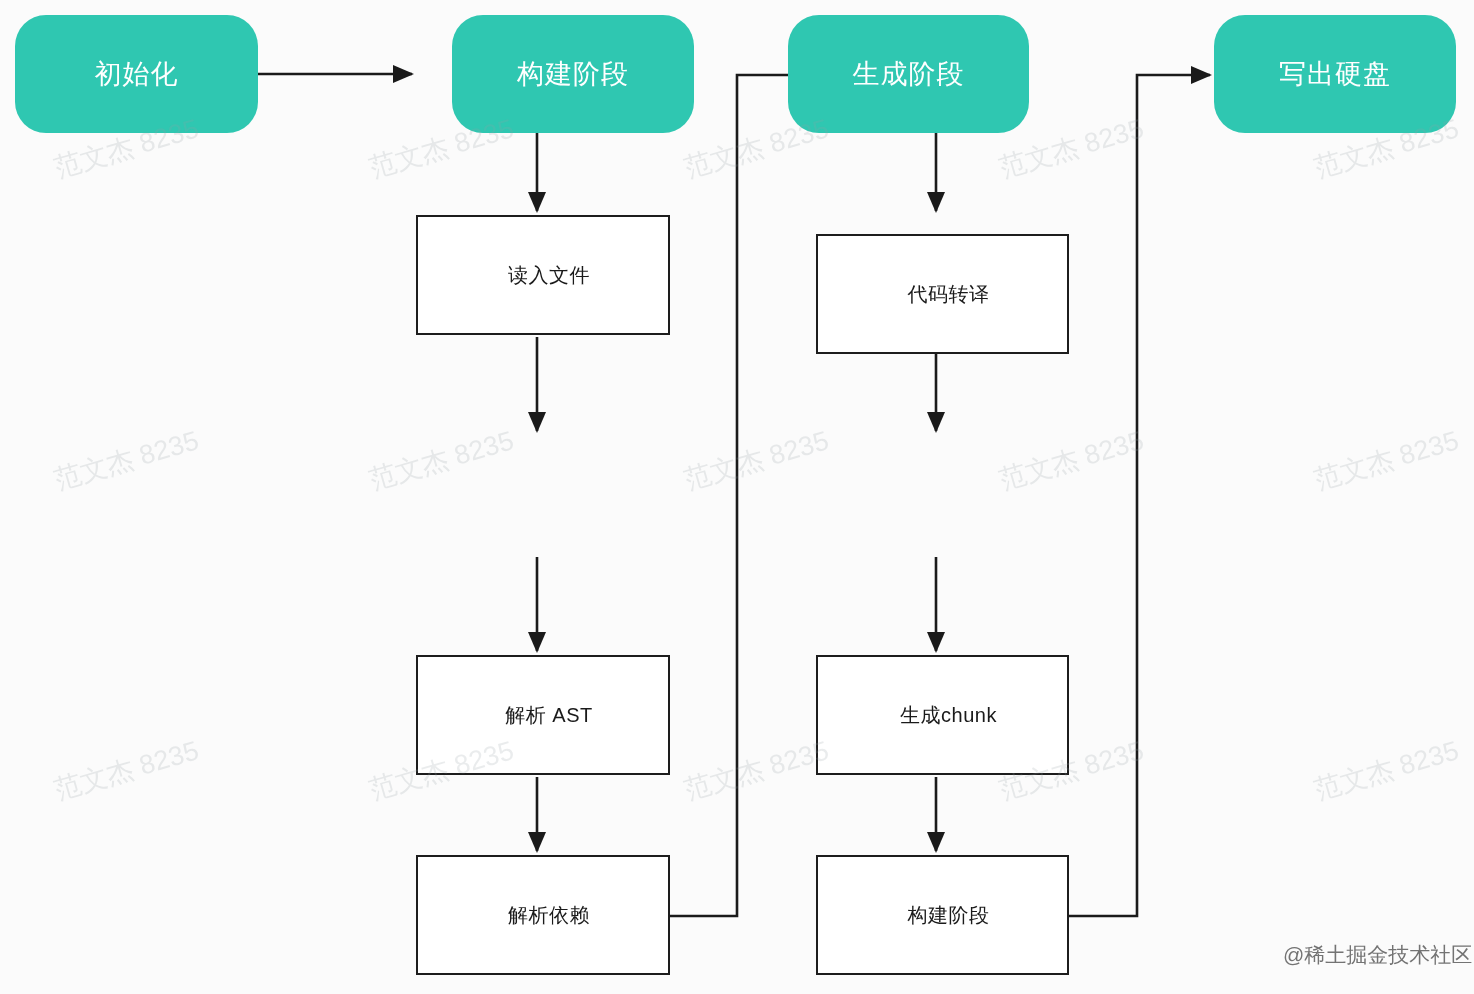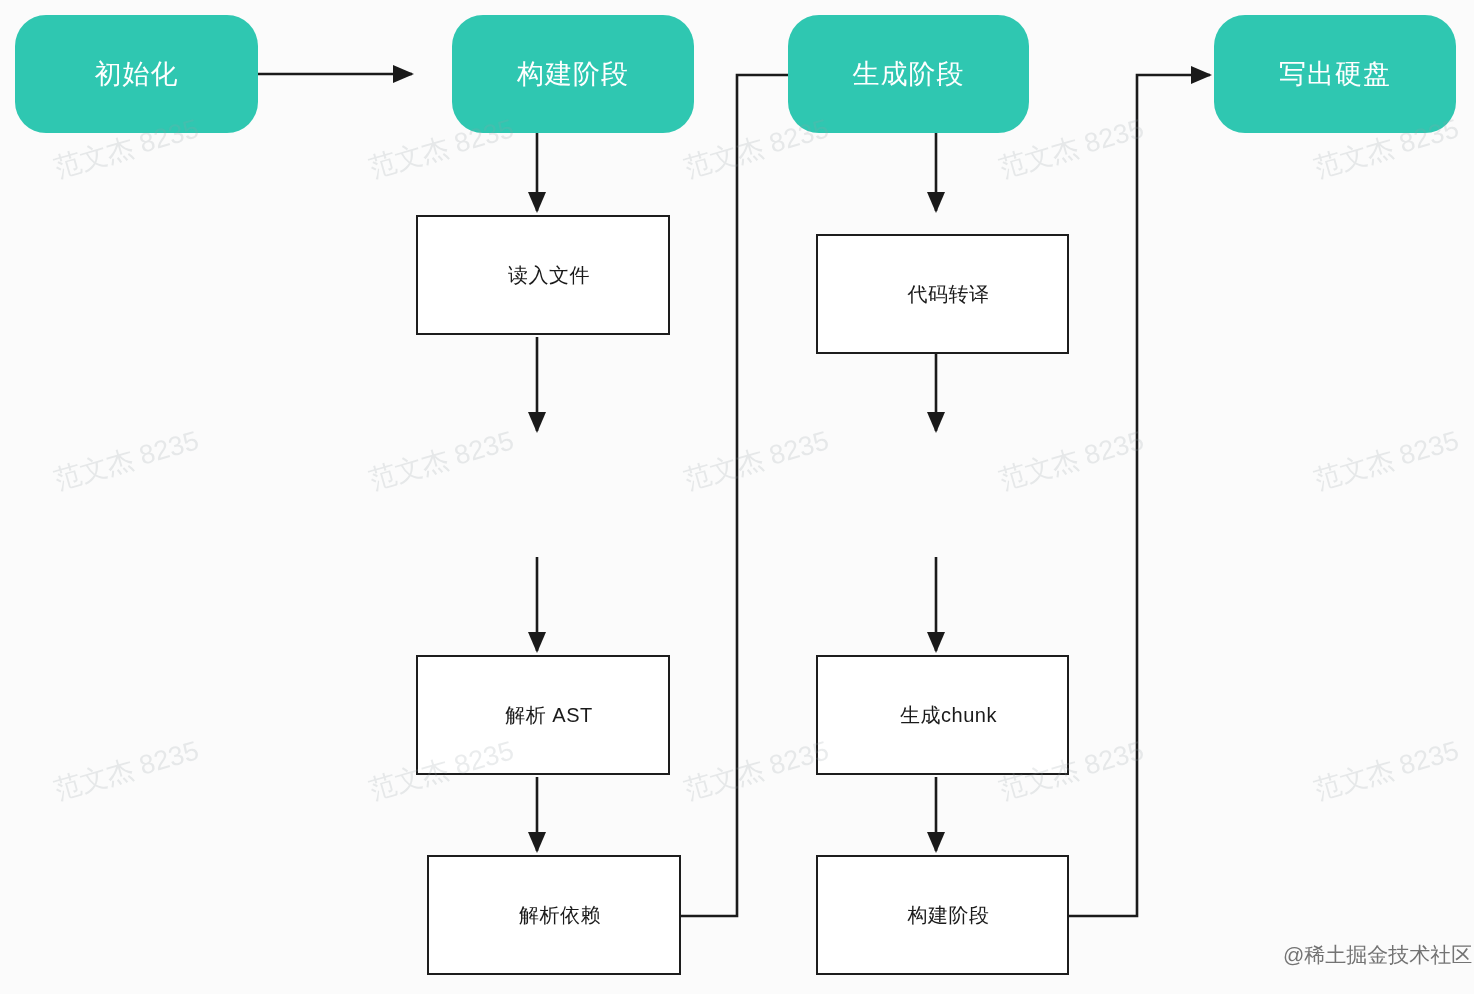--- a/index.html
+++ b/index.html
@@ -52,21 +52,21 @@
   }
   
   #phase-0 { left: 15px;   top: 15px; width: 243px; }
   #phase-1 { left: 416px;  top: 15px; margin-left: 36px; }
   #phase-2 { left: 788px;  top: 15px; width: 241px; }
   #phase-3 { left: 1214px; top: 15px; }
   
   #bstep-0 { left: 416px; top: 215px; }
   #bstep-1 { left: 416px; top: 435px; }
   #bstep-2 { left: 416px; top: 655px; }
-  #bstep-3 { left: 427px; top: 855px; text-align: right; }
+  #bstep-3 { left: 416px; top: 855px; text-align: right; }
   
   #gstep-0 { left: 816px; top: 214px; width: 237px; margin-top: 20px; }
   #gstep-1 { left: 816px; top: 435px; width: 237px; }
   #gstep-2 { left: 816px; top: 655px; width: 237px; }
   #gstep-3 { left: 816px; top: 855px; width: 237px; }
 
   .watermark {
     position: absolute;
     z-index: 3;
     font-size: 27px;

